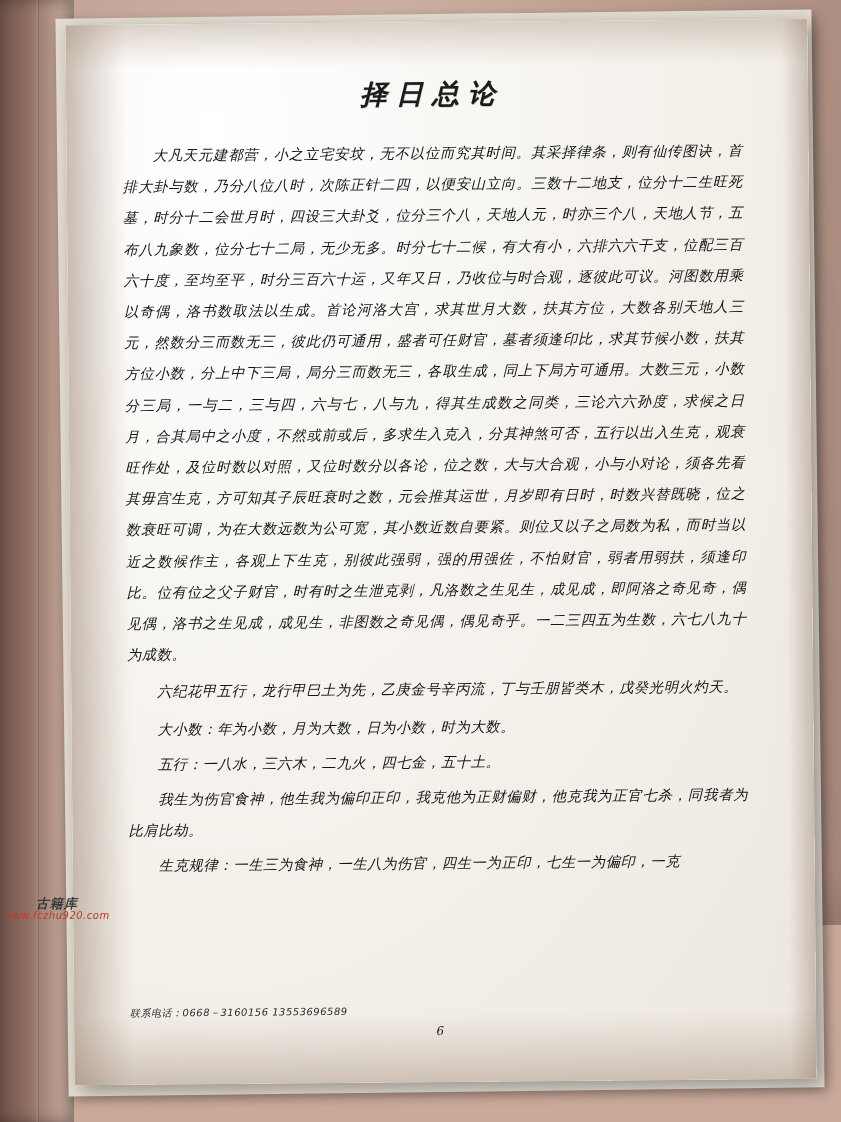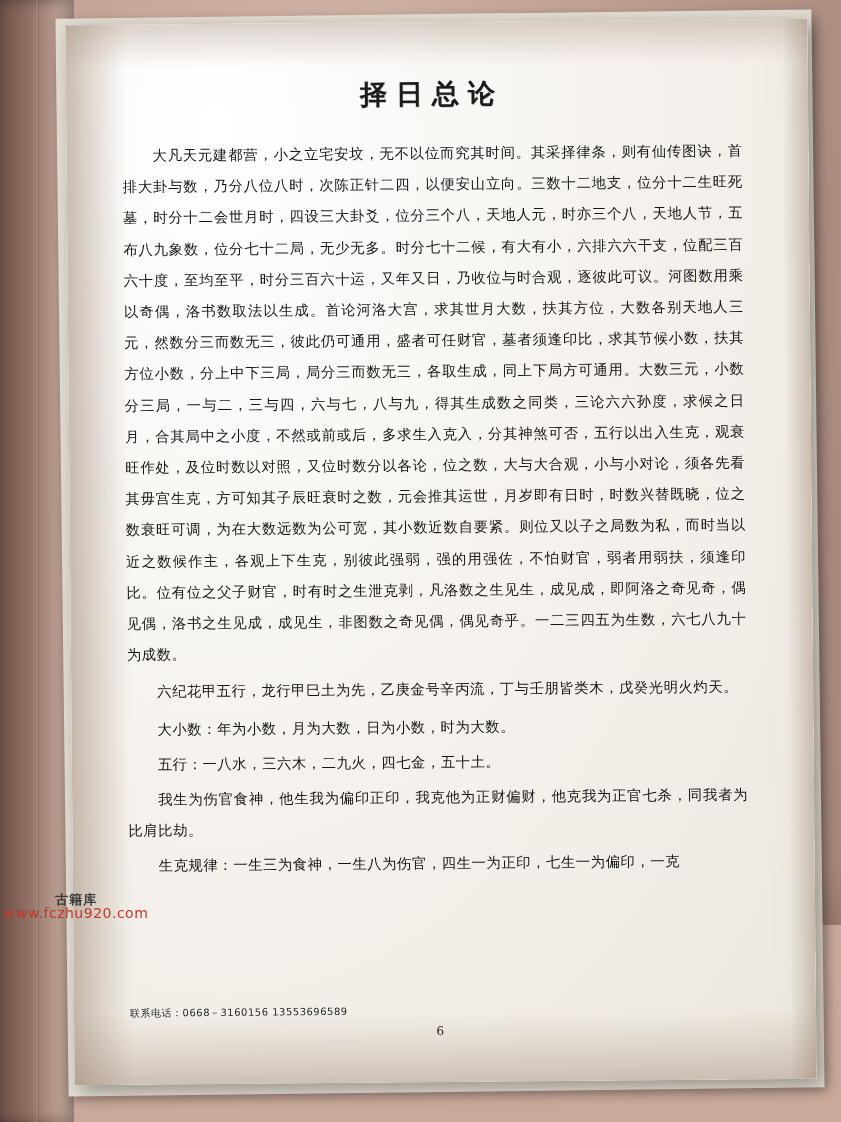--- a/index.html
+++ b/index.html
@@ -13,20 +13,21 @@
     background: #c9a99a;
     font-family: "DejaVu Sans", sans-serif;
   }
   .photo {
     position: relative;
     width: 841px;
     height: 925px;
     background:
       radial-gradient(ellipse at 30% 20%, rgba(255,255,255,0.10), rgba(0,0,0,0.10) 70%),
       linear-gradient(115deg, #c6a393 0%, #cfb0a0 30%, #c3a292 60%, #b9968a 100%);
+    font-style: italic;
   }
   
   .bg-texture {
     position: absolute;
     inset: 0;
     background:
       linear-gradient(90deg, rgba(120,80,60,0.12) 0px, rgba(120,80,60,0) 40px),
       linear-gradient(0deg, rgba(90,60,45,0.18) 0px, rgba(90,60,45,0) 60px);
     pointer-events: none;
   }
@@ -145,21 +146,21 @@
     line-height: 1.05;
   }
   .wm-main {
     font-size: 13px;
     color: #3b3b3b;
     font-weight: bold;
     letter-spacing: 1px;
     text-align: center;
   }
   .wm-sub {
-    font-size: 14px;
+    font-size: 10px;
     color: #c0392b;
     letter-spacing: 0.5px;
   }
   
   .edge-right {
     position: absolute;
     right: 0; top: 0;
     width: 26px; height: 100%;
     background: linear-gradient(270deg, rgba(140,115,95,0.35), rgba(140,115,95,0));
   }

